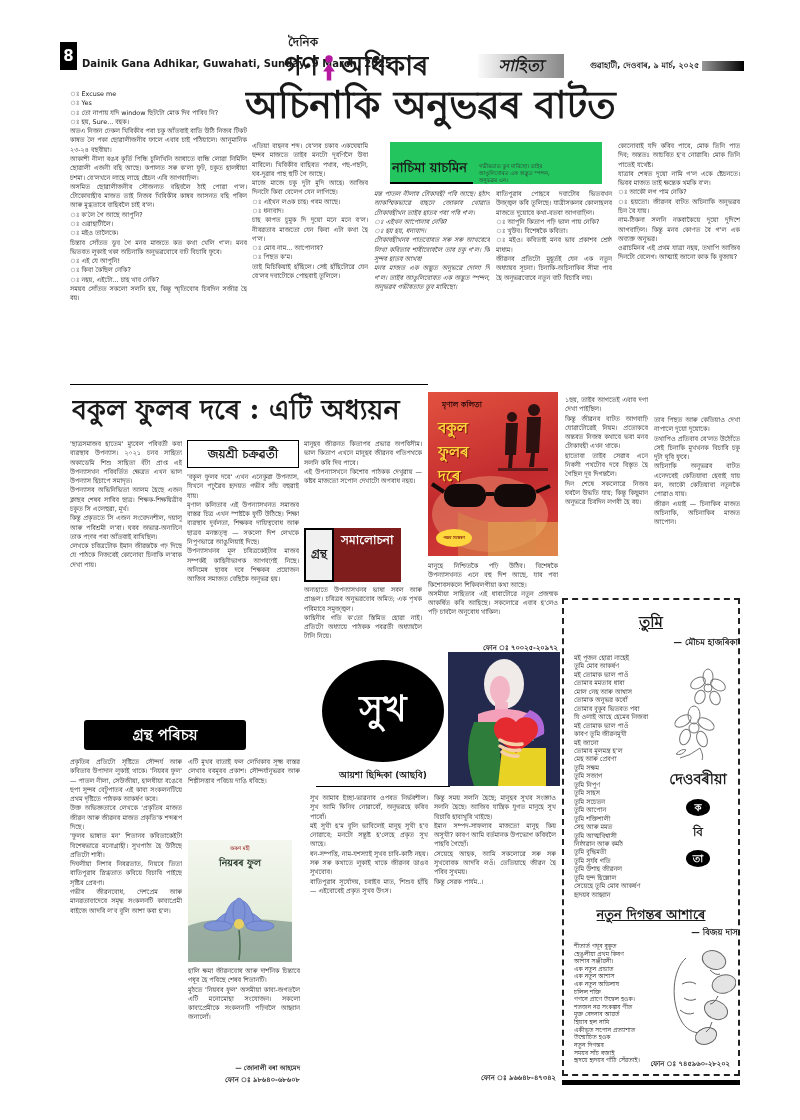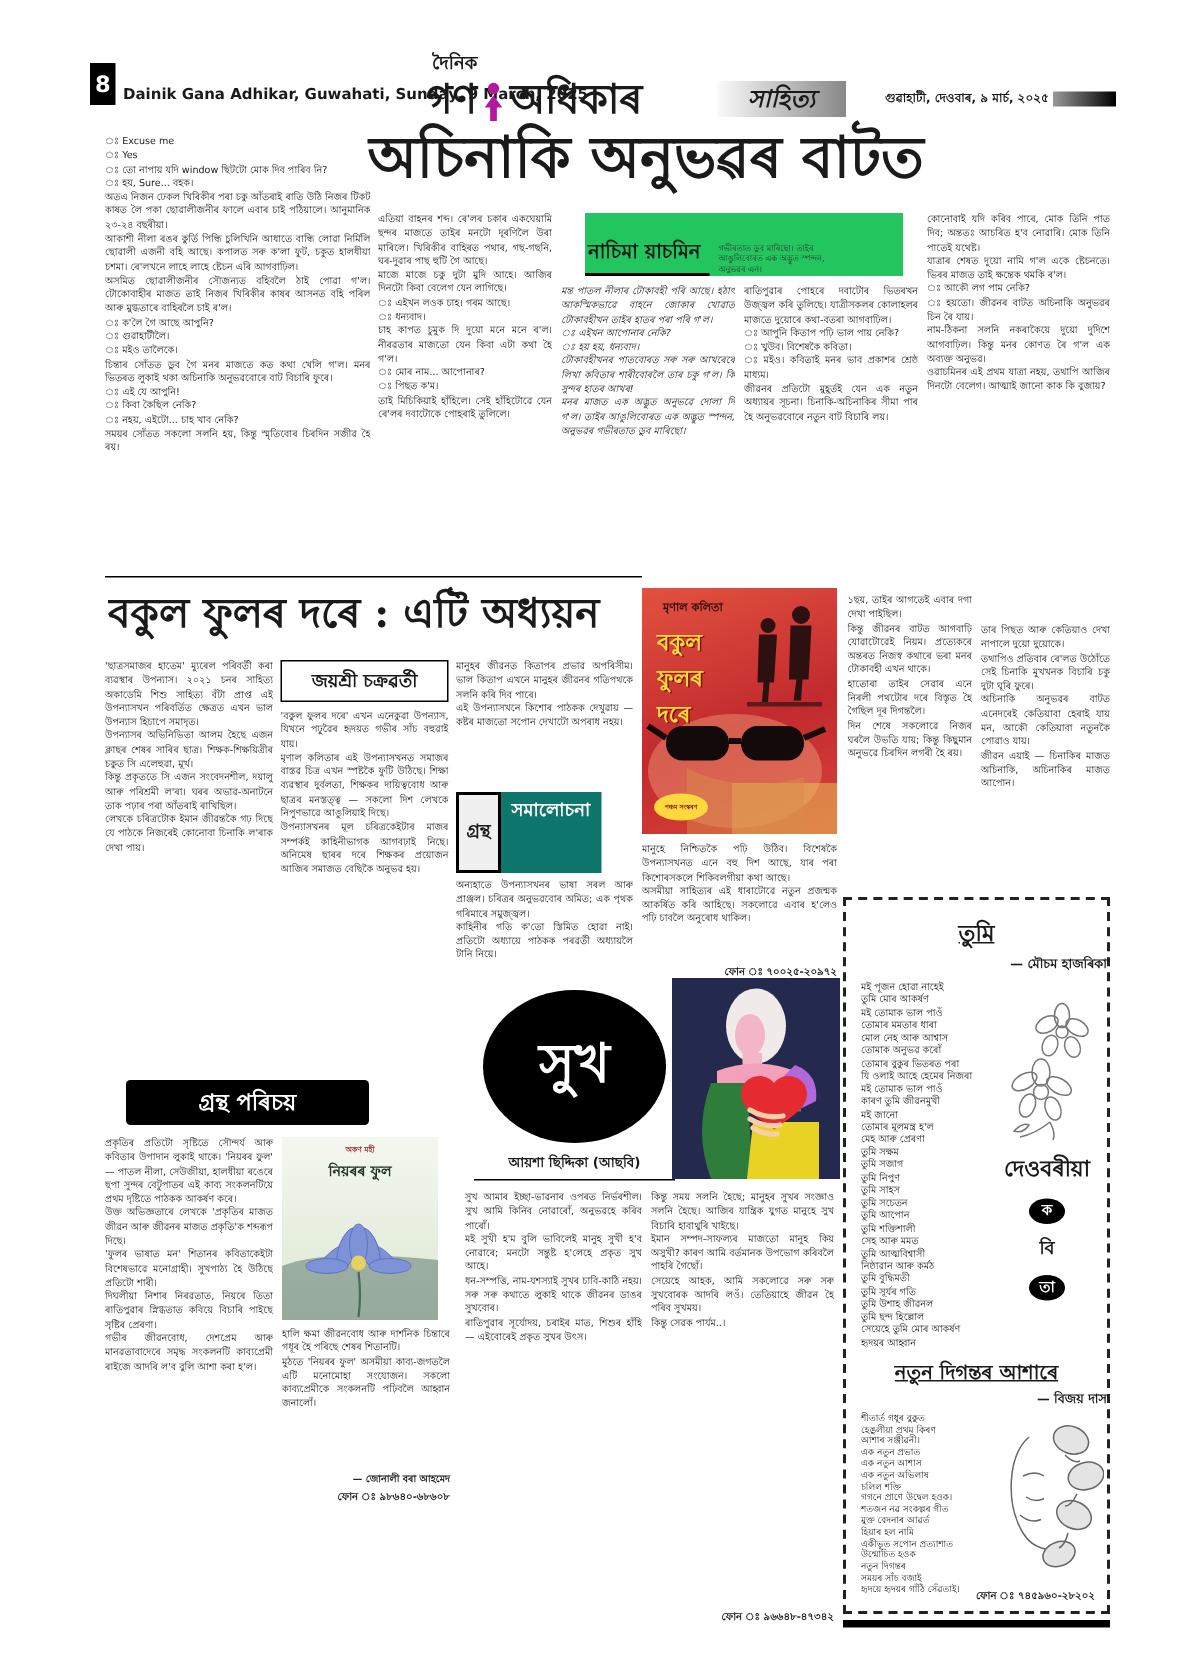--- a/index.html
+++ b/index.html
@@ -24,21 +24,21 @@
   .h-main{font-size:38px;font-weight:bold;text-align:left;white-space:nowrap;line-height:58px;}
   .h-sub{font-size:27px;font-weight:bold;white-space:nowrap;line-height:44px;}
   
   .authorbox{background:#22c55e;display:flex;align-items:flex-end;gap:6px;z-index:3;}
   .authorname{font-size:13px;font-weight:bold;border-bottom:2px solid #000;padding:0 6px 3px 2px;white-space:nowrap;}
   .authornote{font-size:5.4px;line-height:1.3;width:76px;color:#333;}
   .bylinebox{border:1px solid #000;height:26px;line-height:26px;text-align:center;
              font-size:12px;font-weight:bold;margin-bottom:5px;}
   .tagrow{display:flex;align-items:stretch;margin:4px 0;}
   .tagL{border:2px solid #000;background:#f0f0f0;font-size:12px;font-weight:bold;padding:15px 5px;}
-  .tagR{background:#0f766e;color:#fff;font-size:12px;font-weight:bold;padding:3px 7px;}
+  .tagR{background:#7f1d1d;color:#fff;font-size:12px;font-weight:bold;padding:3px 7px;}
   .gp-header{background:#000;color:#fff;font-size:15px;font-weight:bold;text-align:center;
              line-height:30px;border-radius:3px;}
   
   .cover-red{background:linear-gradient(160deg,#e2523f,#c22a2e 55%,#d8433a);overflow:hidden;}
   .cover-red .cauthor{position:absolute;left:14px;top:7px;font-size:7.5px;font-weight:bold;color:#2a0a0a;}
   .cover-red .ctitle{position:absolute;left:10px;font-size:15px;font-weight:bold;color:#ffd83d;
                      text-shadow:1px 1px 0 #7a1010;}
   .badge{position:absolute;left:8px;bottom:9px;width:36px;height:18px;background:#ffd83d;
          border-radius:50%;font-size:4px;line-height:1.2;text-align:center;color:#7a1010;
          display:flex;align-items:center;justify-content:center;font-weight:bold;}
@@ -239,20 +239,21 @@
 
   <div class="abs gp-header" style="left:84px;top:720px;width:162px;height:30px;">গ্ৰন্থ পৰিচয়</div>
 
   <div class="abs txt" style="left:70px;top:758px;width:112px;height:340px;">প্ৰকৃতিৰ প্ৰতিটো সৃষ্টিতে সৌন্দৰ্য আৰু কবিতাৰ উপাদান লুকাই থাকে। 'নিয়ৰৰ ফুল' — পাতল নীলা, সেউজীয়া, হালধীয়া ৰঙেৰে ছপা সুন্দৰ বেটুপাতৰ এই কাব্য সংকলনটিয়ে প্ৰথম দৃষ্টিতে পাঠকক আকৰ্ষণ কৰে।
 উক্ত অভিজ্ঞতাৰে লেখকে 'প্ৰকৃতিৰ মাজত জীৱন আৰু জীৱনৰ মাজত প্ৰকৃতি'ক শব্দৰূপ দিছে।
 'ফুলৰ ভাষাত মন' শিতানৰ কবিতাকেইটা বিশেষভাৱে মনোগ্ৰাহী। সুখপাঠ্য হৈ উঠিছে প্ৰতিটো শাৰী।
 দিঘলীয়া নিশাৰ নিৰৱতাত, নিয়ৰে তিতা ৰাতিপুৱাৰ স্নিগ্ধতাত কবিয়ে বিচাৰি পাইছে সৃষ্টিৰ প্ৰেৰণা।
 গভীৰ জীৱনবোধ, দেশপ্ৰেম আৰু মানৱতাবাদেৰে সমৃদ্ধ সংকলনটি কাব্যপ্ৰেমী ৰাইজে আদৰি ল'ব বুলি আশা কৰা হ'ল।</div>
 
   <div class="abs" style="left:188px;top:758px;width:112px;height:342px;">
+    <div class="txt" style="height:78px;margin-bottom:4px;">এটি মুখৰ বাতাই ফল লেখিকাৰ সূক্ষ্ম বাস্তৱ লেখাৰ বৰমূৰৰ প্ৰকাশ। সৌন্দৰ্যানুভৱৰ আৰু শিল্পীসত্তাৰ পৰিচয় দাঙি ধৰিছে।</div>
     <div class="cover-green" style="position:relative;width:104px;height:122px;margin-bottom:5px;">
       <svg viewBox="0 0 104 122" width="104" height="122" style="position:absolute;left:0;top:0;">
         <path d="M0 86 q30 -12 104 -4 l0 40 -104 0 z" fill="#41625a" opacity="0.45"></path>
         <g stroke="#5a6fbf" stroke-width="0.6" fill="#7e92d8">
           <ellipse cx="38" cy="80" rx="15" ry="6" transform="rotate(-35 38 80)"></ellipse>
           <ellipse cx="64" cy="80" rx="15" ry="6" transform="rotate(35 64 80)"></ellipse>
           <ellipse cx="44" cy="74" rx="14" ry="6" transform="rotate(-70 44 74)"></ellipse>
           <ellipse cx="58" cy="74" rx="14" ry="6" transform="rotate(70 58 74)"></ellipse>
           <ellipse cx="51" cy="72" rx="14" ry="6" transform="rotate(90 51 72)"></ellipse>
           <ellipse cx="30" cy="86" rx="14" ry="5"></ellipse>

